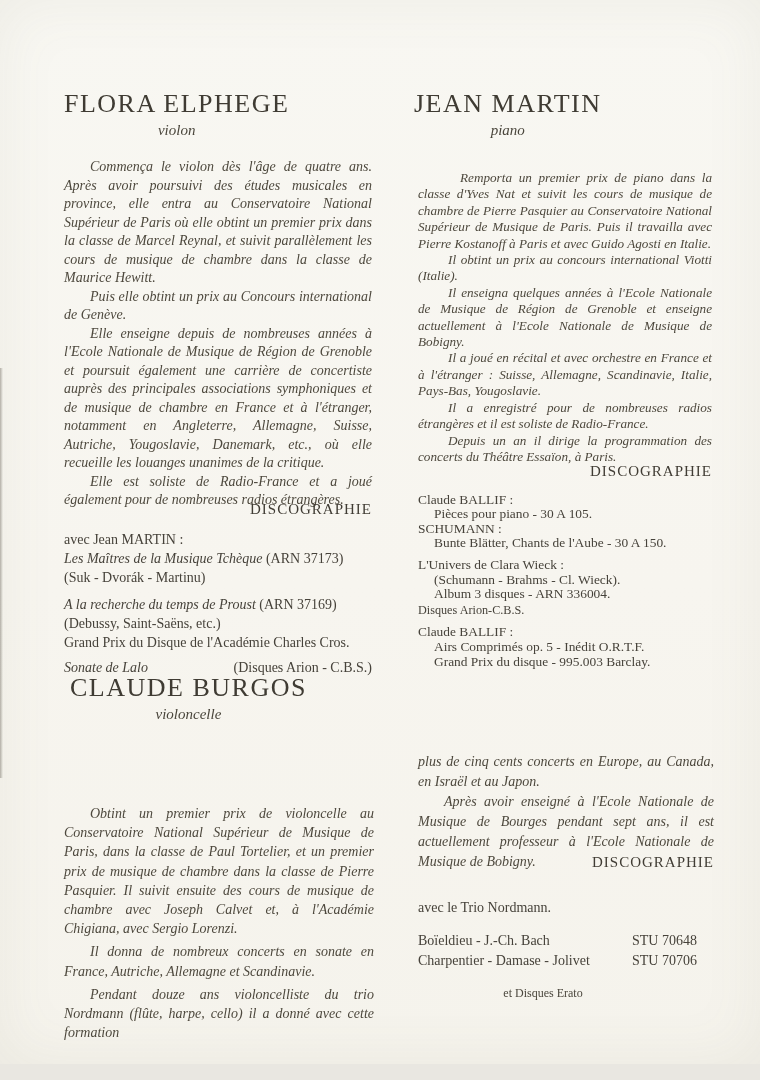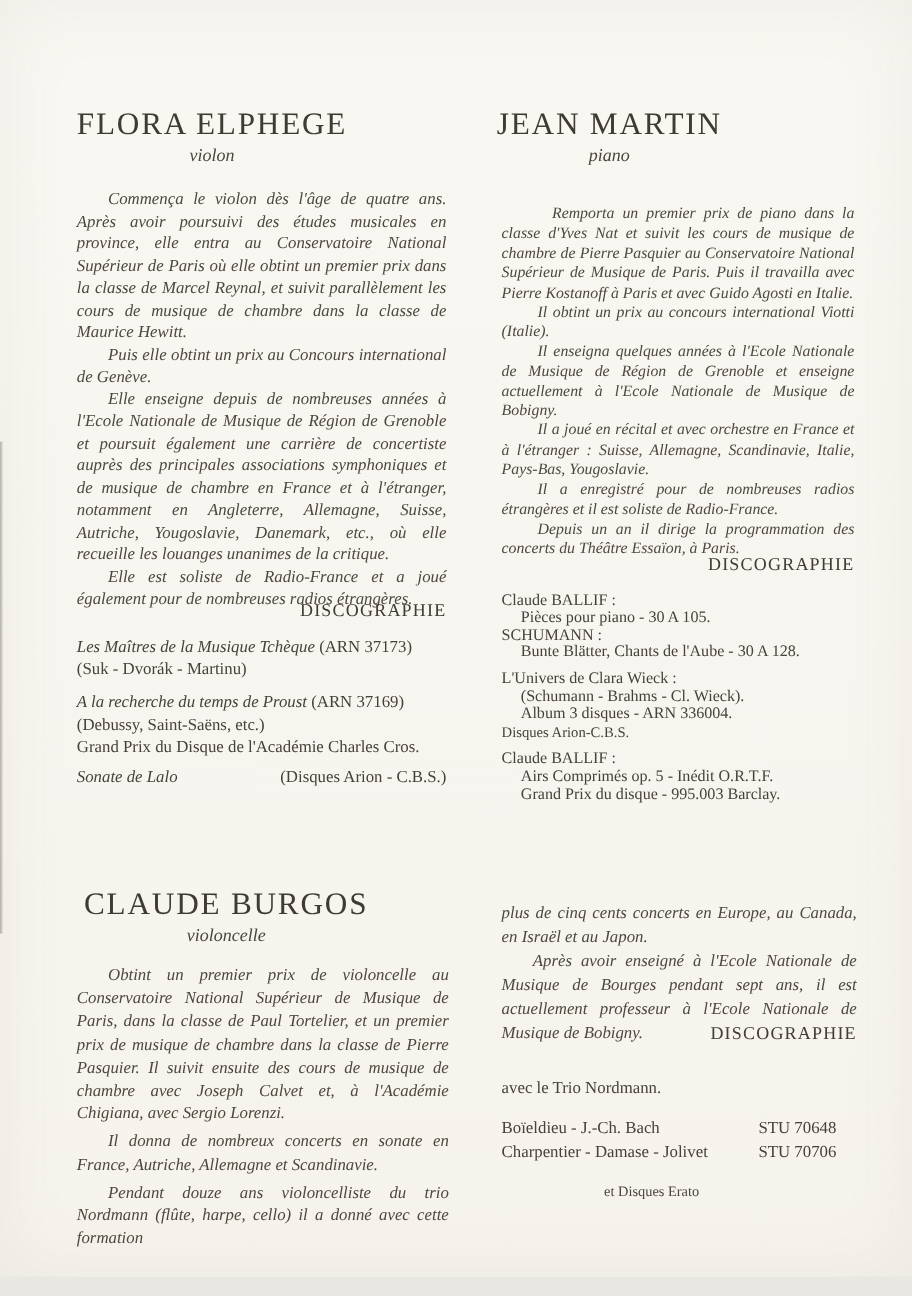--- a/index.html
+++ b/index.html
@@ -54,40 +54,41 @@
   .gap7{margin-top:7px;}
   .row{display:flex;justify-content:space-between;}
   .ind{padding-left:16px;}
   .label-right{padding-right:26px;font-size:12.2px;margin-top:1px;}
   .disc-row{display:flex;justify-content:space-between;}
   .disc-row .code{width:82px;text-align:left;white-space:nowrap;}
   .intro-line{margin-bottom:13px;}
   .note-right{text-align:center;padding-right:46px;font-size:12px;margin-top:12px;color:#4a463c;}
   .flora-head{left:64px;top:90px;}
   .jean-head{left:414px;top:90px;}
-  .burgos-head{left:70px;top:740px;}
+  .burgos-head{left:70px;top:674px;}
 </style>
 </head>
 <body>
 
 <div id="page">
   <div class="edge-shadow"></div>
 
   <div class="artist-head flora-head">
     <h1>FLORA ELPHEGE</h1>
     <div class="instr">violon</div>
   </div>
   <div class="bio flora-bio">
     <p>Commença le violon dès l'âge de quatre ans. Après avoir poursuivi des études musicales en province, elle entra au Conservatoire National Supérieur de Paris où elle obtint un premier prix dans la classe de Marcel Reynal, et suivit parallèlement les cours de musique de chambre dans la classe de Maurice Hewitt.</p>
     <p>Puis elle obtint un prix au Concours international de Genève.</p>
     <p>Elle enseigne depuis de nombreuses années à l'Ecole Nationale de Musique de Région de Grenoble et poursuit également une carrière de concertiste auprès des principales associations symphoniques et de musique de chambre en France et à l'étranger, notamment en Angleterre, Allemagne, Suisse, Autriche, Yougoslavie, Danemark, etc., où elle recueille les louanges unanimes de la critique.</p>
     <p>Elle est soliste de Radio-France et a joué également pour de nombreuses radios étrangères.</p>
   </div>
   <div class="disco flora-disco">
     <div class="disco-head">DISCOGRAPHIE</div>
+    <div class="line">avec Jean MARTIN :</div>
     <div class="line"><span class="it">Les Maîtres de la Musique Tchèque</span> <span>(ARN 37173)</span></div>
     <div class="line">(Suk - Dvorák - Martinu)</div>
     <div class="line gap8"><span class="it">A la recherche du temps de Proust</span> <span>(ARN 37169)</span></div>
     <div class="line">(Debussy, Saint-Saëns, etc.)</div>
     <div class="line">Grand Prix du Disque de l'Académie Charles Cros.</div>
     <div class="row gap6">
         <span class="it">Sonate de Lalo</span>
         <span>(Disques Arion - C.B.S.)</span>
       </div>
   </div>
@@ -102,21 +103,21 @@
     <p>Il enseigna quelques années à l'Ecole Nationale de Musique de Région de Grenoble et enseigne actuellement à l'Ecole Nationale de Musique de Bobigny.</p>
     <p>Il a joué en récital et avec orchestre en France et à l'étranger : Suisse, Allemagne, Scandinavie, Italie, Pays-Bas, Yougoslavie.</p>
     <p>Il a enregistré pour de nombreuses radios étrangères et il est soliste de Radio-France.</p>
     <p>Depuis un an il dirige la programmation des concerts du Théâtre Essaïon, à Paris.</p>
   </div>
   <div class="disco jean-disco">
     <div class="disco-head">DISCOGRAPHIE</div>
     <div class="line">Claude BALLIF :</div>
     <div class="line ind">Pièces pour piano - 30 A 105.</div>
     <div class="line">SCHUMANN :</div>
-    <div class="line ind">Bunte Blätter, Chants de l'Aube - 30 A 128.</div>
+    <div class="line ind">Bunte Blätter, Chants de l'Aube - 30 A 150.</div>
     <div class="line gap7">L'Univers de Clara Wieck :</div>
     <div class="line ind">(Schumann - Brahms - Cl. Wieck).</div>
     <div class="line ind">Album 3 disques - ARN 336004.</div>
     <div class="label-right">Disques Arion-C.B.S.</div>
     <div class="line gap8">Claude BALLIF :</div>
     <div class="line ind">Airs Comprimés op. 5 - Inédit O.R.T.F.</div>
     <div class="line ind">Grand Prix du disque - 995.003 Barclay.</div>
   </div>
 
   <div class="artist-head burgos-head">

